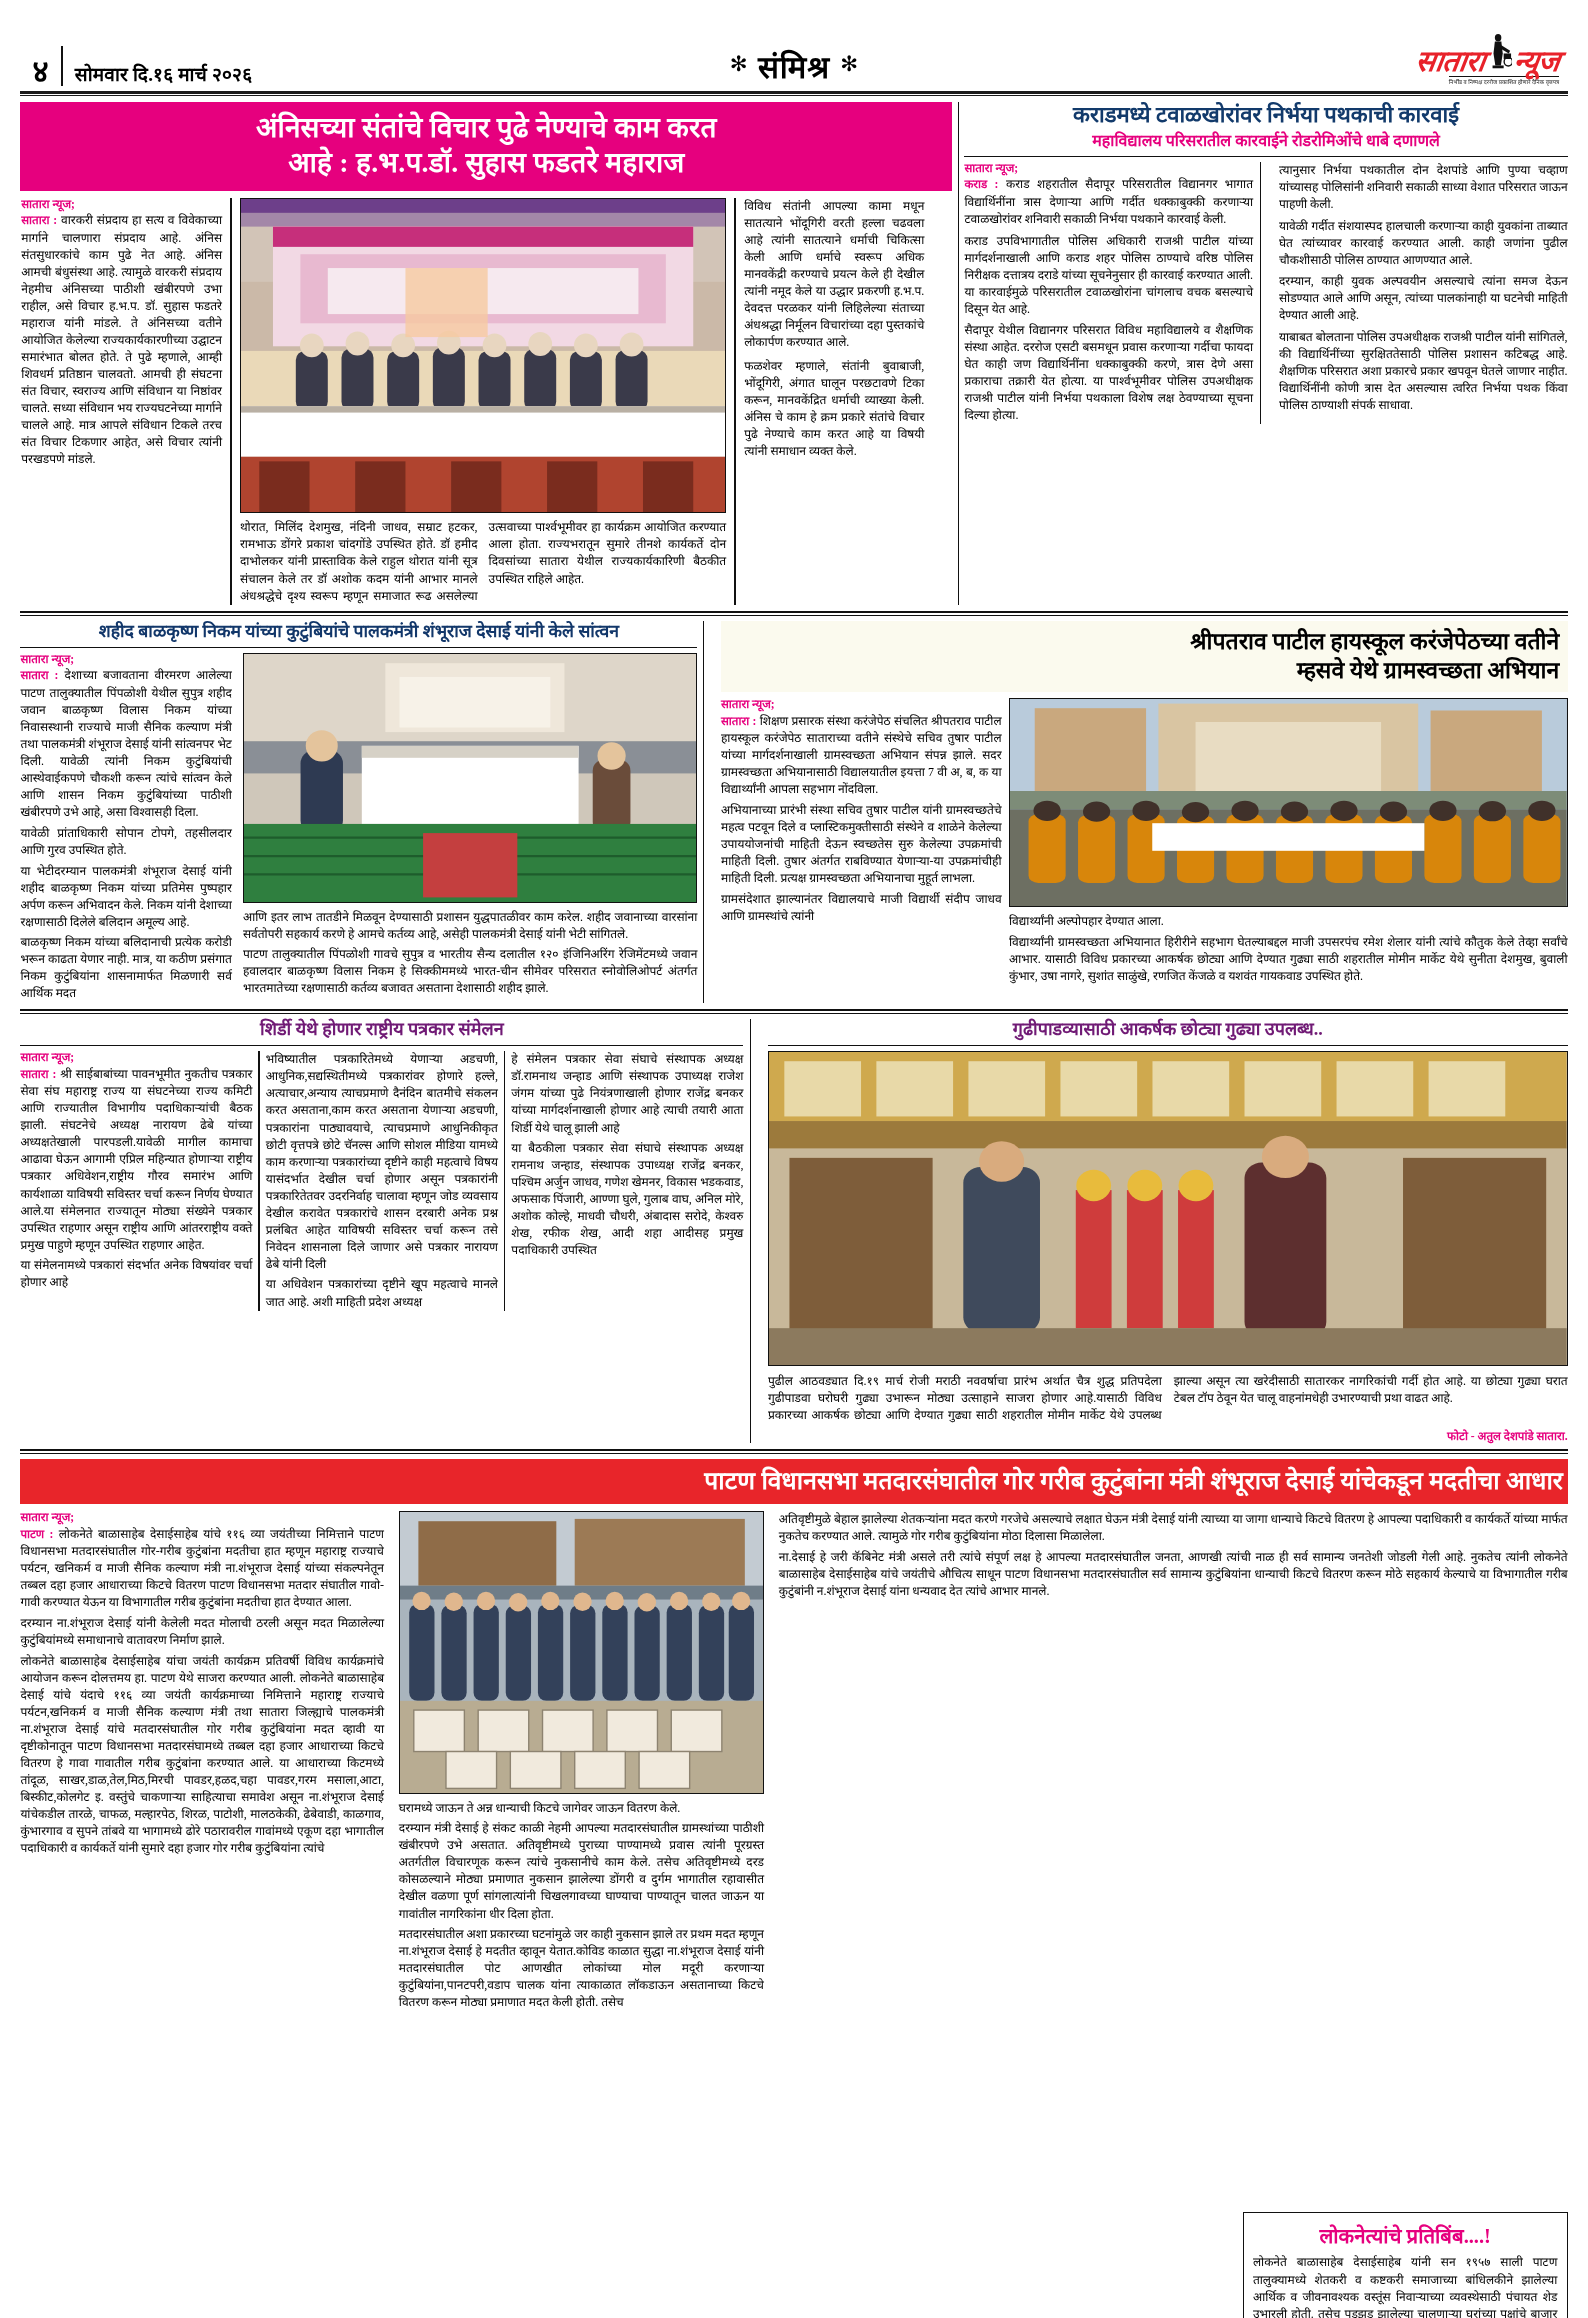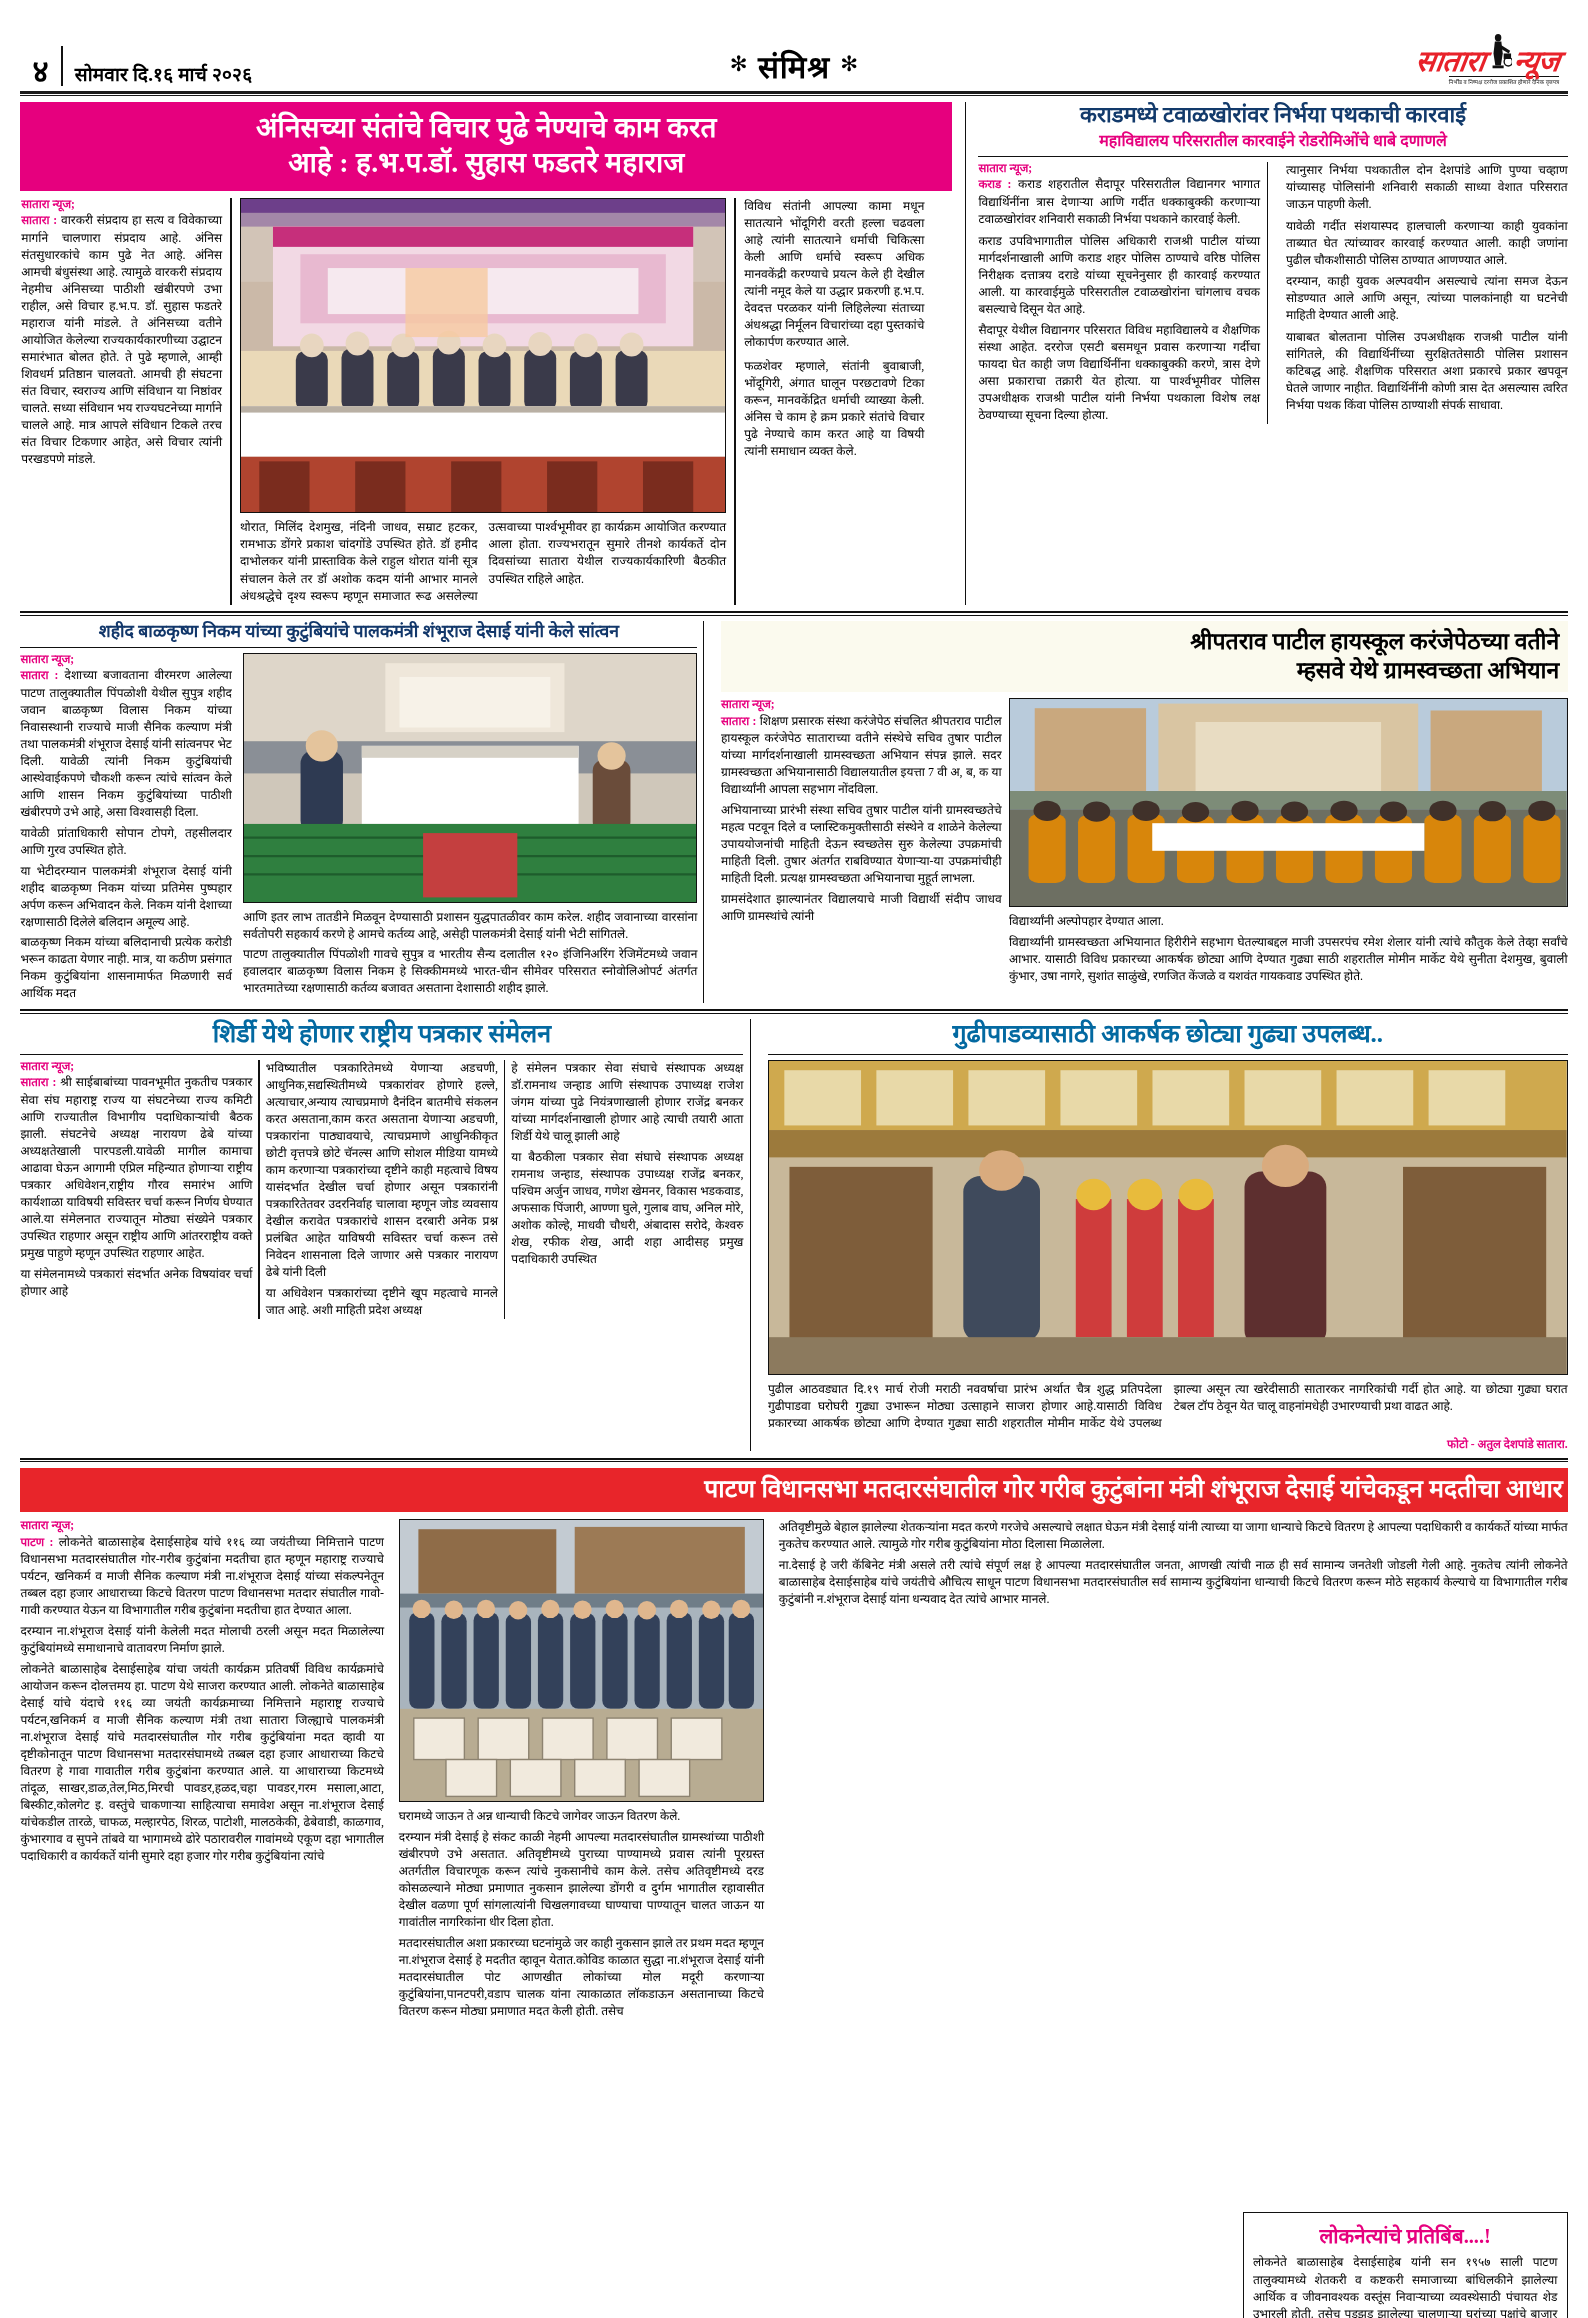--- a/index.html
+++ b/index.html
@@ -39,21 +39,21 @@
   .hr-thick { border-top:2.8px solid #111; border-bottom:0.9px solid #111; height:4.6px; margin:6.5px 0 5.6px 0; }
   .hr-thin { border-top:1.4px solid #111; height:1.4px; margin:4.6px 0; }
   .vrule { width:1.4px; background:#111; align-self:stretch; }
 
   .byline { color:#e6007e; font-weight:bold; font-size:11.6px; line-height:1.25; }
   .dateline { color:#e6007e; font-weight:bold; font-size:11.6px; }
 
   .col-text { font-size:12px; line-height:1.42; text-align:justify; hyphens:none; }
 
   
-  .row1 { display:flex; gap:7px; }
+  .row1 { display:flex; gap:0; }
   .r1-left { width:932px; }
   .r1-sep { width:12px; display:flex; justify-content:center; }
   .r1-sep .line { width:1.4px; background:#111; height:100%; }
   .r1-right { flex:1; }
 
   .hl-pink {
     background:#e6007e; color:#fff; text-align:center; font-weight:bold;
     font-size:28px; line-height:1.28; padding:7.4px 11px 9.3px 11px; letter-spacing:0.2px;
   }
   .hl-navy { color:#123a6b; text-align:center; font-weight:bold; font-size:22px; line-height:1.2; }
@@ -72,21 +72,21 @@
   .r2-right { flex:1; padding-left:11px; }
   .r2-divider { width:1.4px; background:#111; margin:0 5.6px; }
   .hl-navy-band { color:#12376a; font-weight:bold; font-size:17.6px; text-align:center; line-height:1.2; }
   .hl-box-cream { background:#fbfaee; padding:6.5px 8.3px; }
   .hl-black-2 { color:#000; font-weight:bold; font-size:23px; text-align:right; line-height:1.25; }
 
   
   .row3 { display:flex; margin-top:1.9px; }
   .r3-left { width:723px; }
   .r3-right { flex:1; padding-left:10.2px; }
-  .hl-black-1 { color:#0369a1; font-weight:bold; font-size:25px; text-align:center; line-height:1.2; }
+  .hl-black-1 { color:#701a75; font-weight:bold; font-size:18px; text-align:center; line-height:1.2; }
 
   
   .banner-red { background:#e8252a; color:#fff; font-weight:bold; font-size:24.6px;
                 text-align:right; padding:6.5px 4.6px 8.3px 4.6px; line-height:1.2; letter-spacing:0.1px; }
 
   .row4 { display:flex; margin-top:7.4px; }
   .r4-main { flex:1; }
 
   .boxed { border:1.9px solid #111; padding:7.4px 9.3px 10.2px 9.3px; }
   .boxed-title { color:#e6007e; font-weight:bold; font-size:20.4px; text-align:center; margin-bottom:5.6px; }

